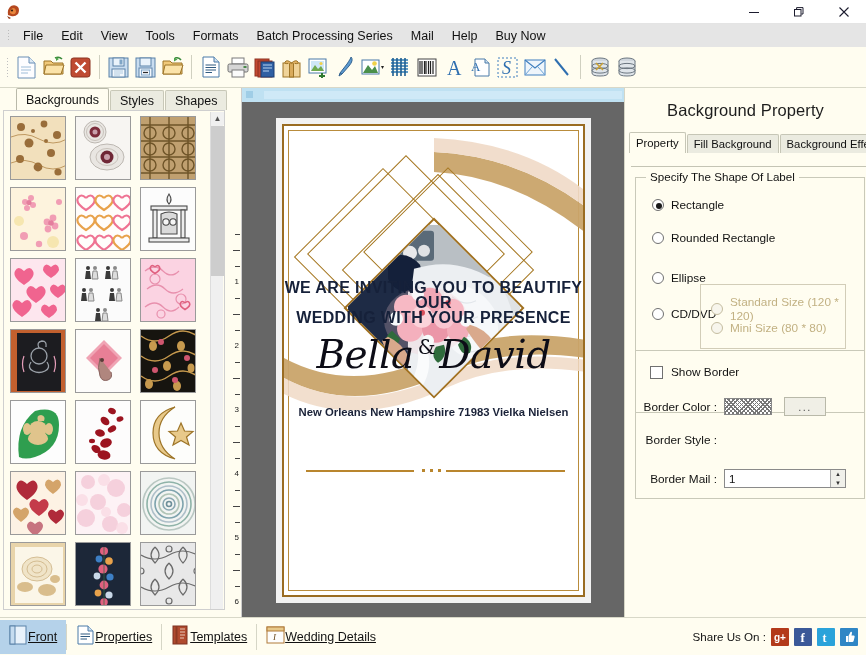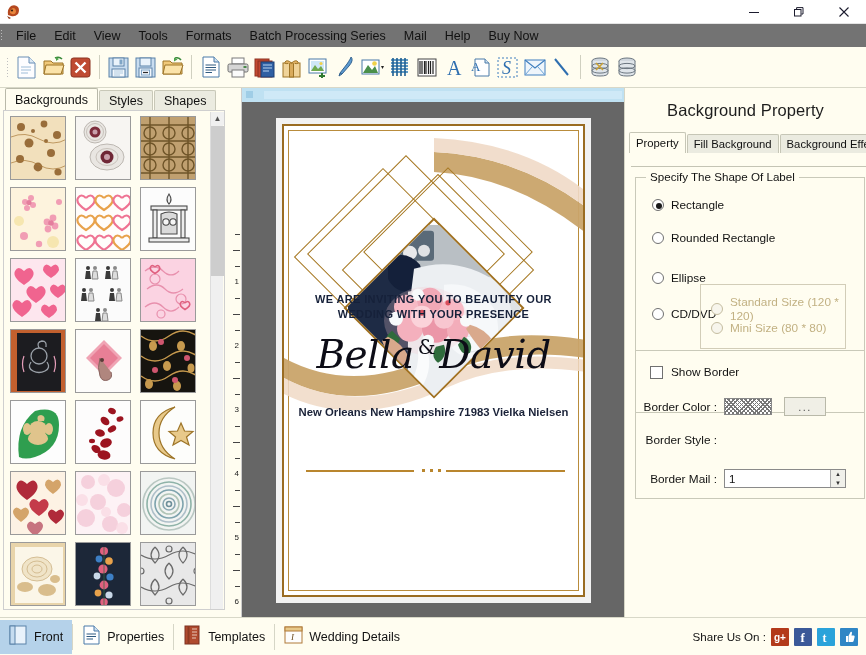--- a/index.html
+++ b/index.html
@@ -21,21 +21,21 @@
   .tb-icon{ width:17px; height:17px; margin-left:5px; margin-right:6px;
      position:relative; flex:none; }
   .tb-title{ font-size:12.5px; color:#1a1a1a; letter-spacing:.1px; }
   .tb-btns{ margin-left:auto; display:flex; height:24px; }
   .tb-btn{ width:45px; height:24px; display:flex; align-items:center;
      justify-content:center; color:#222; font-size:13px; }
 
   
   .menubar{
     position:absolute; left:0; top:24px; width:866px; height:23px;
-    background:#737373; display:flex; align-items:center; padding-left:0;
+    background:#e5e5e5; display:flex; align-items:center; padding-left:7px;
   }
   .menubar .grip{ width:3px; height:13px; margin-right:4px;
      background-image:radial-gradient(#bbb 40%, transparent 41%);
      background-size:3px 3px; }
   .mi{ padding:2px 9px; font-size:12.5px; color:#111; white-space:nowrap; }
 
   
   .toolbar{
     position:absolute; left:0; top:47px; width:866px; height:41px;
     background:#fffdf0; border-bottom:1px solid #d8d8c8;
@@ -46,21 +46,21 @@
      background-size:3px 3px; }
   .tbtn{ width:27px; height:30px; display:flex; align-items:center;
      justify-content:center; position:relative; }
   .tsep{ width:1px; height:24px; background:#d0d0c0; margin:0 5px; }
 
   
   .leftpanel{
     position:absolute; left:0; top:88px; width:228px; height:529px;
     background:#fffdf0;
   }
-  .ltabs{ display:flex; height:22px; padding-left:5px; align-items:flex-end; }
+  .ltabs{ display:flex; height:22px; padding-left:16px; align-items:flex-end; }
   .ltab{
     height:20px; padding:0 9px; font-size:12.5px; line-height:20px;
     background:#ebebe0; border:1px solid #c8c8b8; border-bottom:none;
     margin-right:1px; color:#111; border-radius:2px 2px 0 0;
   }
   .ltab.active{ background:#fffdf0; height:22px; line-height:22px;
      border-color:#b9b9a9; font-weight:400; }
   .thumbarea{
     position:absolute; left:3px; top:22px; width:222px; height:500px;
     background:#fffdf0; border:1px solid #cfcfcf; overflow:hidden;
@@ -124,21 +124,21 @@
   }
   .photoFrame .img{
     position:absolute; left:-22px; top:-22px; width:172px; height:172px;
     transform:rotate(-45deg); transform-origin:50% 50%;
   }
   .dline{ position:absolute; border:1.5px solid #a5761f; transform:rotate(45deg);
      background:transparent; }
 
   .card-txt{ position:absolute; left:0; right:0; text-align:center; color:#16213a; }
   .invite{
-    top:166px; font-size:11px; font-weight:bold; letter-spacing:.35px;
+    top:154px; font-size:16px; font-weight:bold; letter-spacing:.35px;
     line-height:15px; font-family:"Liberation Sans", sans-serif;
   }
   .names{
     top:198px; font-size:39px; line-height:46px;
     font-family:"DejaVu Serif", serif; font-style:italic; color:#0d0d17;
     letter-spacing:-.5px;
   }
   .names .amp{ font-size:20px; font-style:normal; vertical-align:14px;
      padding:0 4px; font-family:"DejaVu Serif", serif; }
   .cdate{ top:256px; font-size:15px; font-weight:bold; letter-spacing:.3px; }
@@ -235,21 +235,21 @@
   }
 
   
   .statusbar{
     position:absolute; left:0; top:617px; width:866px; height:38px;
     background:#fffdf0; border-top:1px solid #d8d8c8;
     display:flex; align-items:center;
   }
   .sbtn{
     height:34px; display:flex; align-items:center; padding:0 9px;
-    font-size:12.5px; color:#111; gap:6px;
+    font-size:12.5px; color:#111; text-decoration:underline;
   }
   .sbtn.active{ background:#b5d2ea; }
   .ssep{ width:1px; height:26px; background:#d6d6c6; }
   .share{ margin-left:auto; display:flex; align-items:center; gap:5px;
      padding-right:8px; font-size:11.6px; }
   .sicon{ width:18px; height:18px; display:flex; align-items:center;
      justify-content:center; color:#fff; font-weight:bold; font-size:11px;
      border-radius:1px; }
 </style>
 </head>

